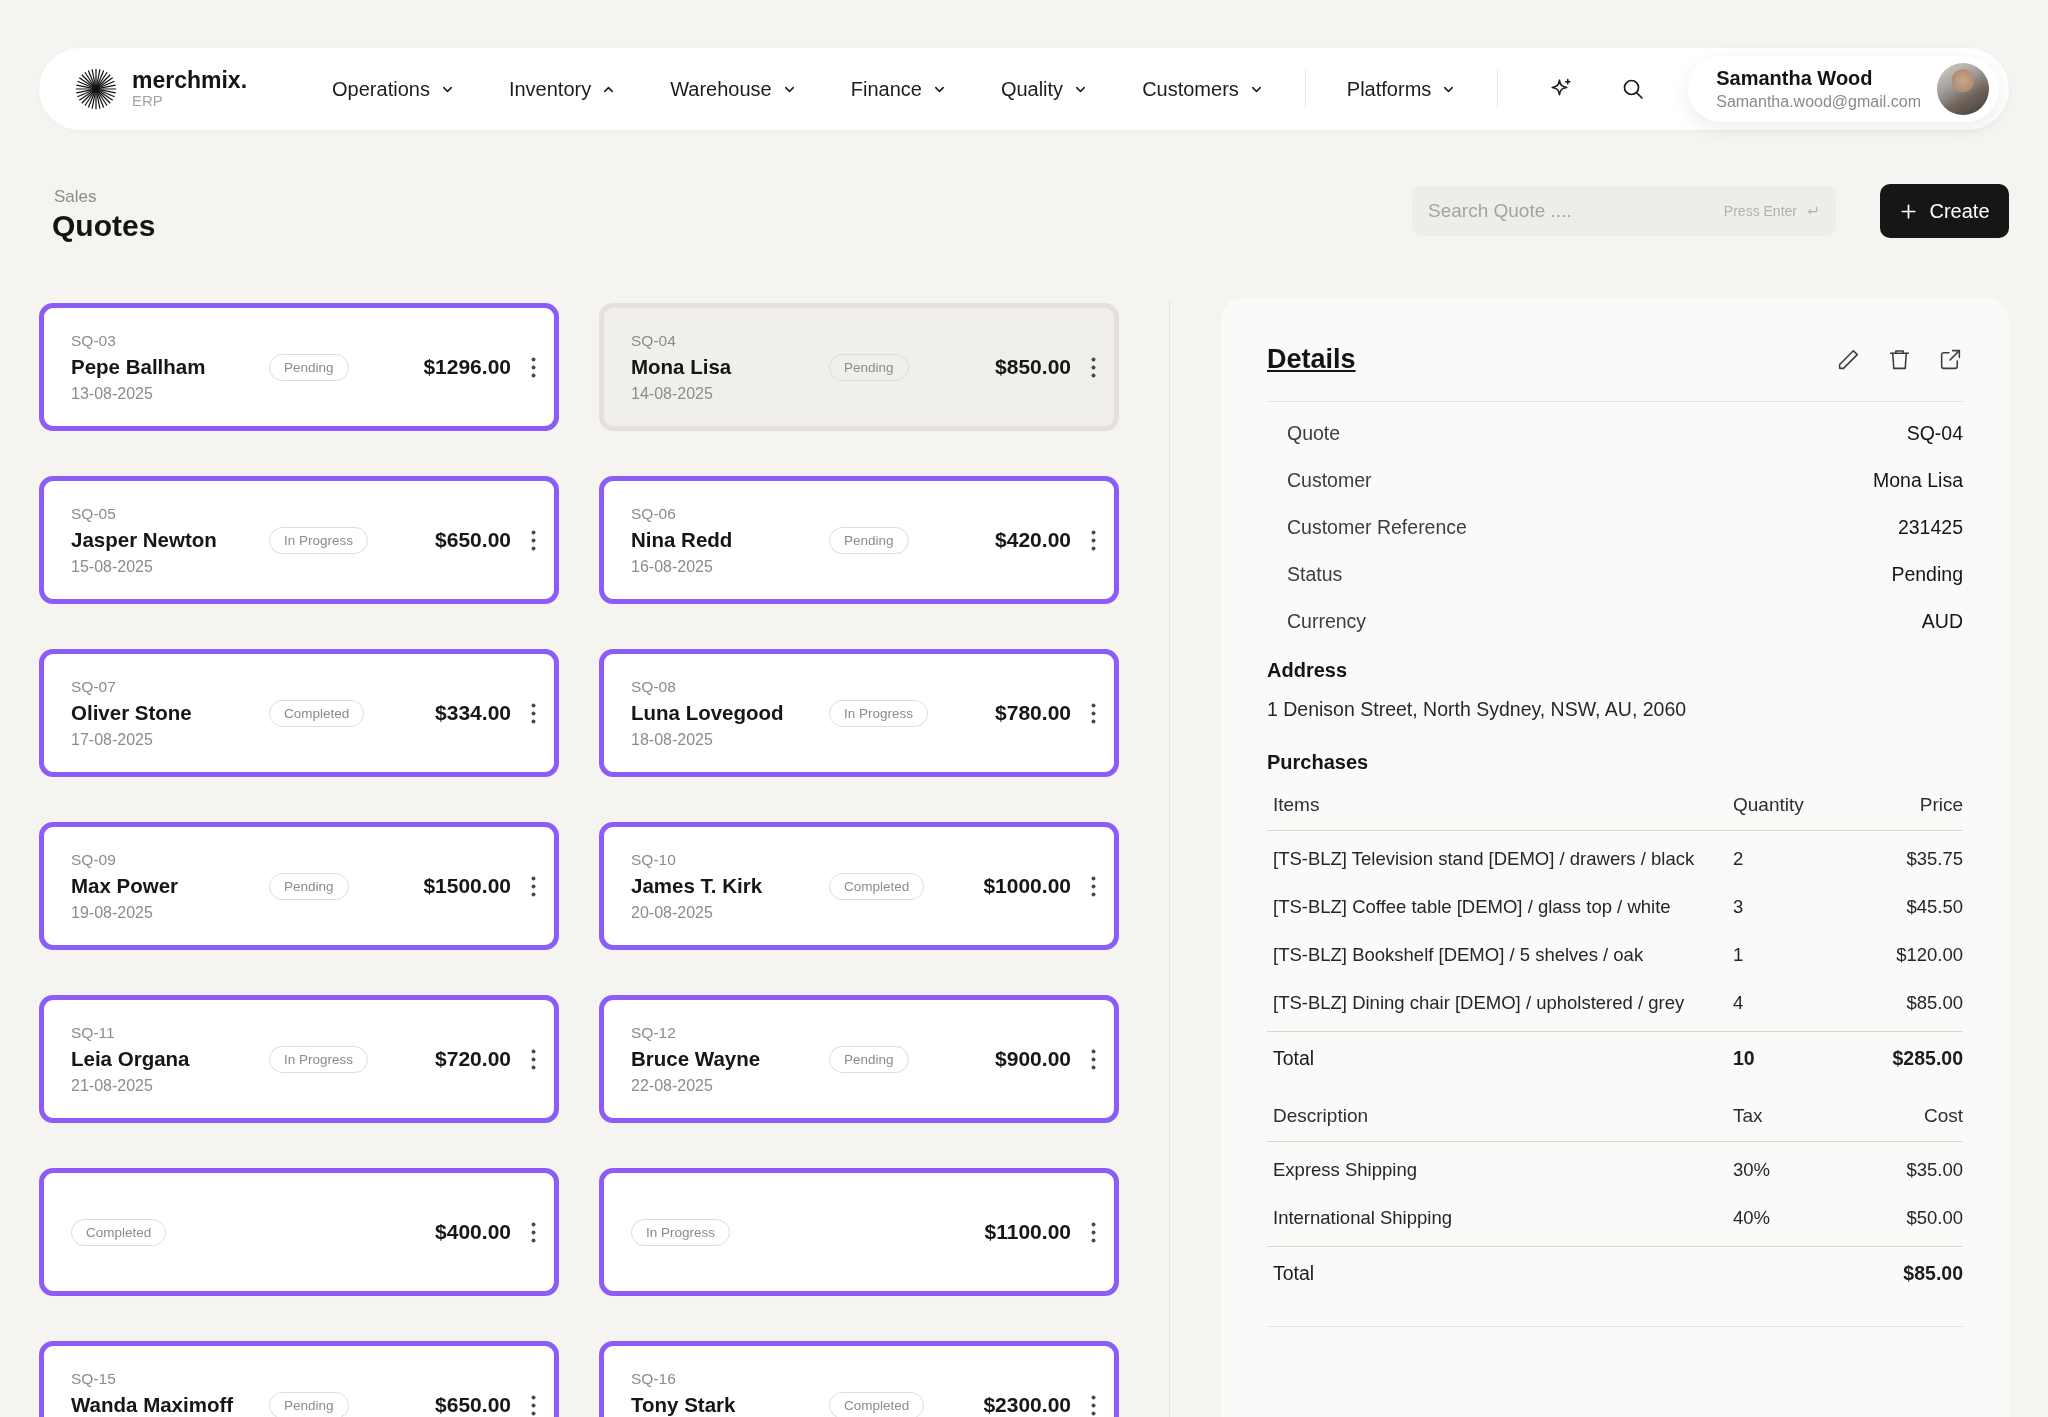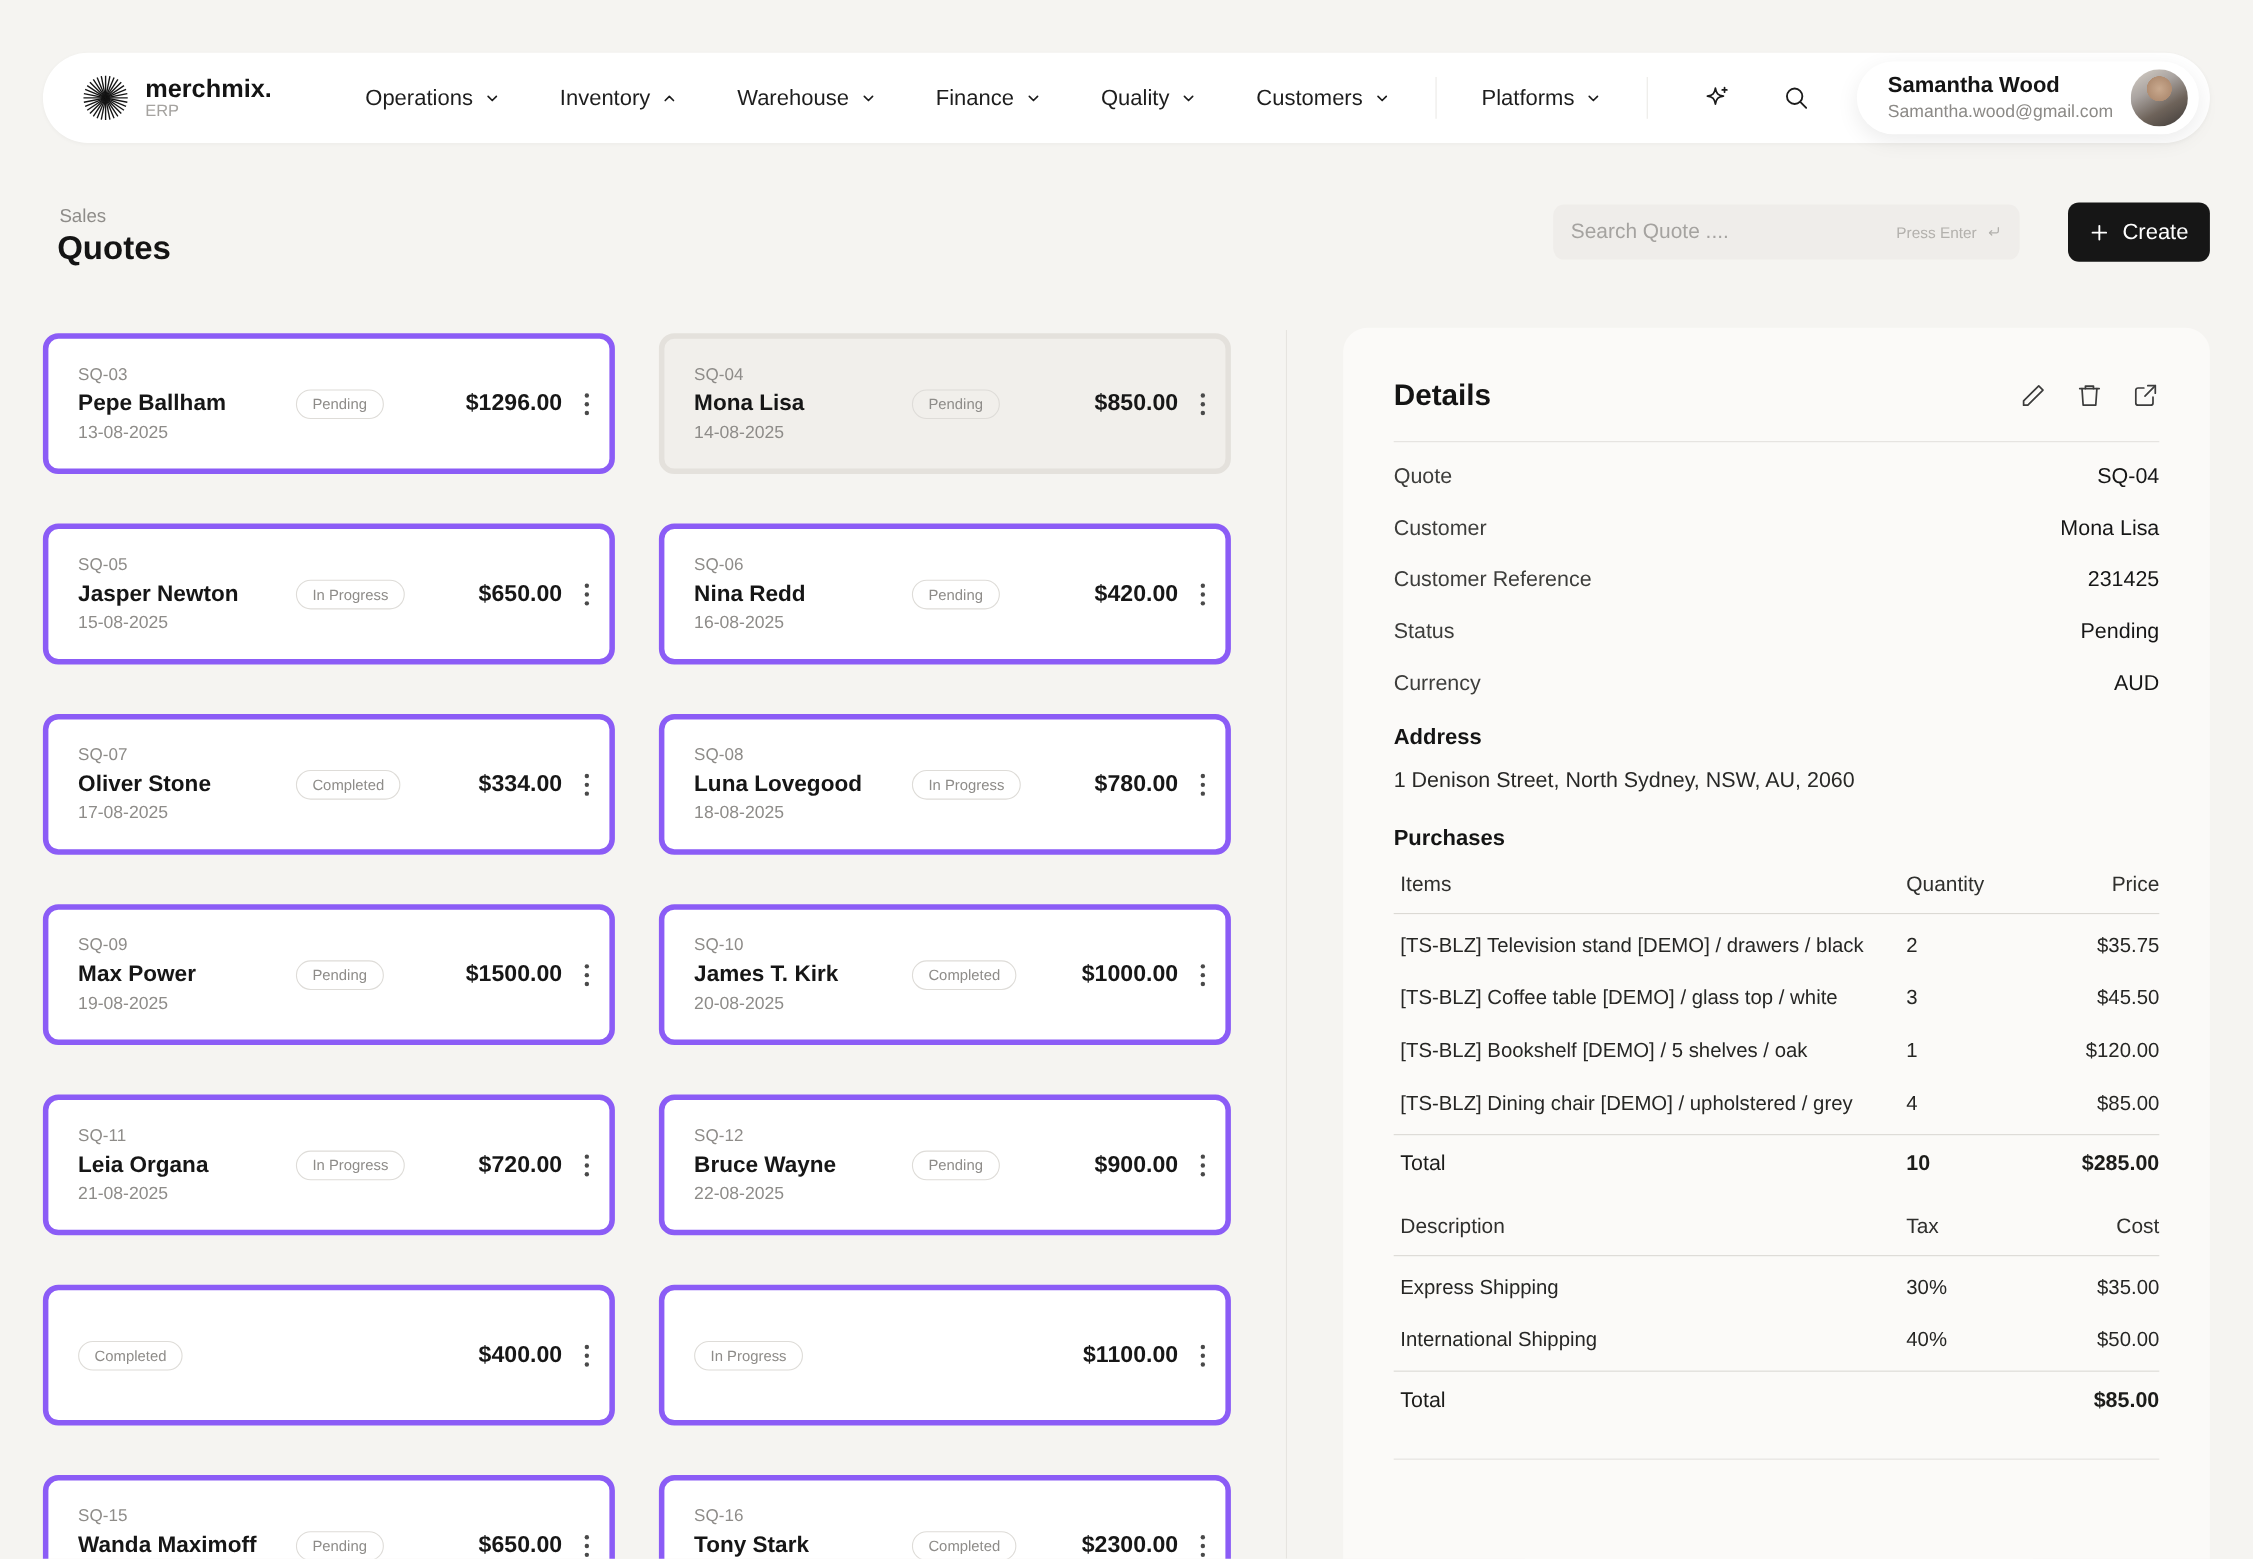--- a/index.html
+++ b/index.html
@@ -87,24 +87,24 @@
   .kebab { margin-left:16px; padding:6px 4px; cursor:pointer; display:flex; }
 
   .v-divider { position:absolute; left:1169px; top:300px; width:1px; height:1117px; background:#e6e4e0; }
 
   
   .details-panel {
     position:absolute; left:1221px; top:298px; width:788px; height:1200px;
     background:#fbfaf8; border-radius:22px; padding:46px 46px 0;
   }
   .details-header { display:flex; align-items:center; justify-content:space-between; }
-  .details-title { font-size:27px; font-weight:700; color:#141414; }
+  .details-title { font-size:27px; font-weight:700; color:#141414;text-decoration:underline; }
   .details-actions { display:flex; align-items:center; gap:26px; }
   .details-rule { border:none; border-top:1px solid #e4e2de; margin:26px 0 8px; }
-  .field-row { display:flex; justify-content:space-between; padding:12px 0; font-size:19.5px; }
+  .field-row { display:flex; justify-content:space-between; padding:12px 0; font-size:19.5px;margin-left:20px; }
   .field-label { color:#3d3d3b; }
   .field-value { color:#161616; }
   .section-heading { font-size:20px; font-weight:700; color:#141414; }
   .address-heading { margin-top:14px; }
   .address-line { margin-top:16px; font-size:19.5px; color:#282826; }
   .purchases-heading { margin-top:30px; }
   .shipping-heading { margin-top:30px; }
   .d-table { margin-top:20px; }
   .t-head, .t-row, .t-total {
     display:grid; grid-template-columns:1fr 110px 120px; align-items:center;

